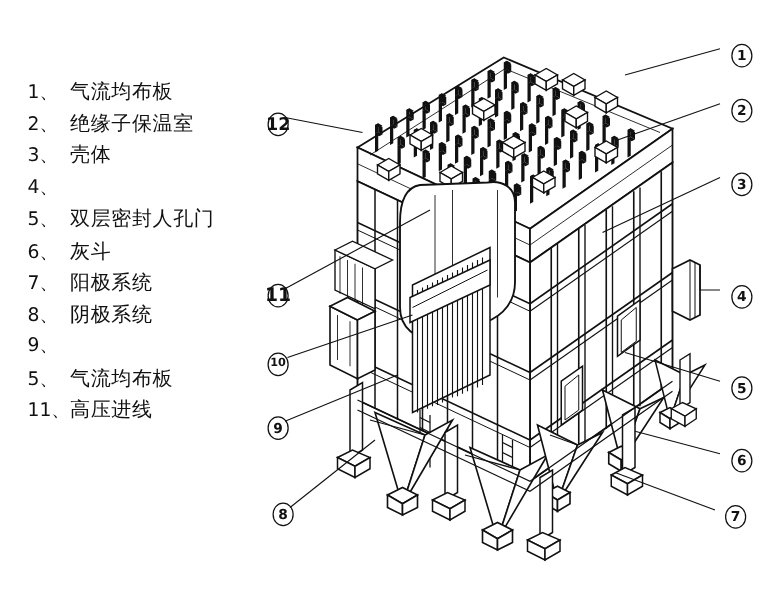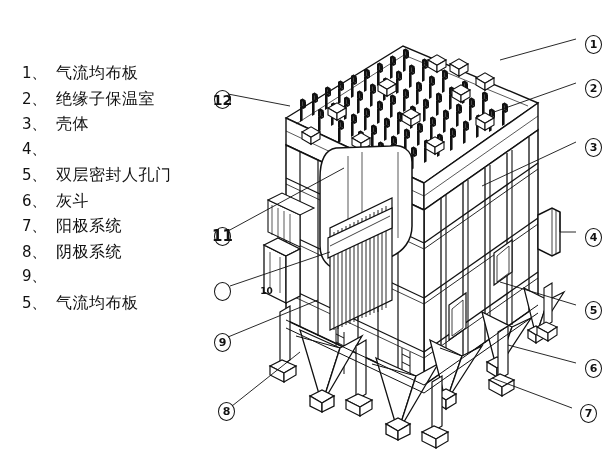--- a/index.html
+++ b/index.html
@@ -81,20 +81,24 @@
     <div class="legend-item">
       <span class="legend-num">8、</span>
       <span class="legend-label">阴极系统</span>
     </div>
     <div class="legend-item">
       <span class="legend-num">9、</span>
     </div>
     <div class="legend-item">
       <span class="legend-num">5、</span>
       <span class="legend-label">气流均布板</span>
+    </div>
+    <div class="legend-item">
+      <span class="legend-num">11、</span>
+      <span class="legend-label">高压进线</span>
     </div>
   </div>
 
   <div class="drawing">
     <svg width="615" height="471" viewBox="0 0 615 471" xmlns="http://www.w3.org/2000/svg">
       <defs>
         <g id="rapper">
 
           <path d="M0,0 l0,-15 l2.6,-1.5 l0,15 z" fill="#111"></path>
           <path d="M0,-15 l2.6,-1.5 l3.4,2 l-2.6,1.5 z" fill="#111"></path>
@@ -567,21 +571,21 @@
     <span class="num">7</span>
   </div>
   <div class="callout" style="left:218px;top:402px;">
     <span class="ring"></span>
     <span class="num">8</span>
   </div>
   <div class="callout" style="left:214px;top:333px;">
     <span class="ring"></span>
     <span class="num">9</span>
   </div>
-  <div class="callout" style="left:214px;top:282px;padding-left:44px;">
+  <div class="callout" style="left:214px;top:282px;">
     <span class="ring"></span>
     <span class="num" style="font-size:9px;">10</span>
   </div>
   <div class="callout" style="left:214px;top:227px;">
     <span class="ring"></span>
     <span class="num" style="font-size:15px;">11</span>
   </div>
   <div class="callout" style="left:214px;top:90px;">
     <span class="ring"></span>
     <span class="num" style="font-size:14px;">12</span>

